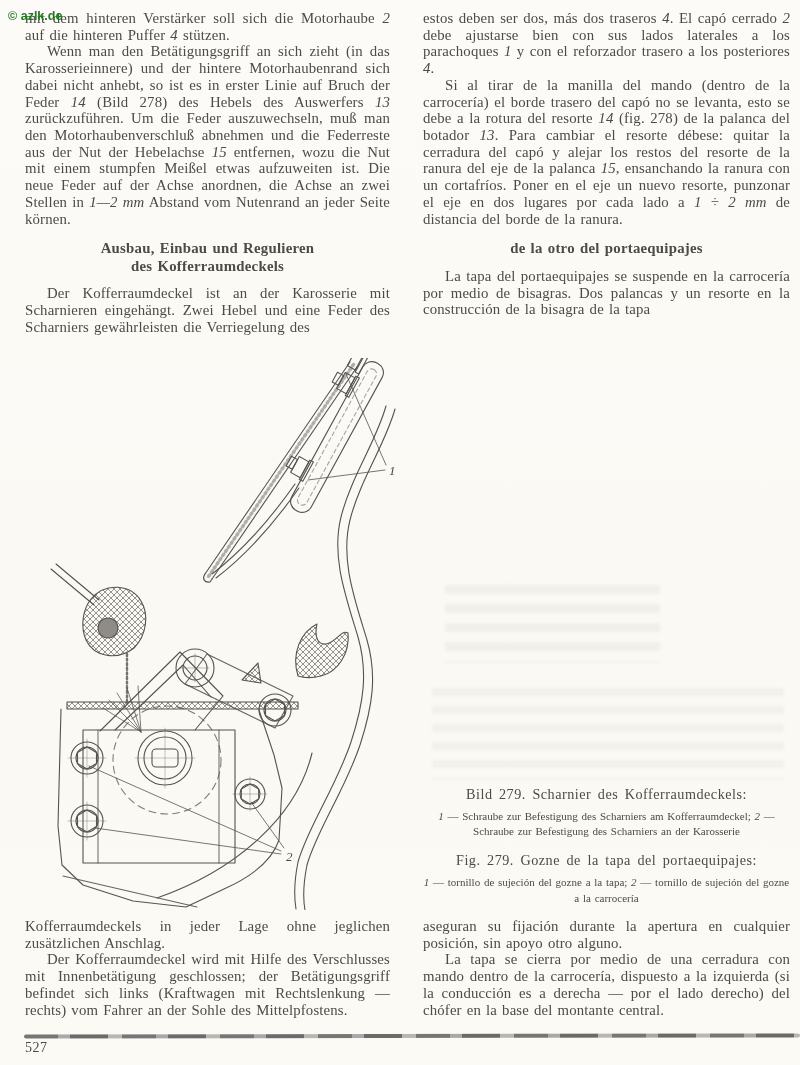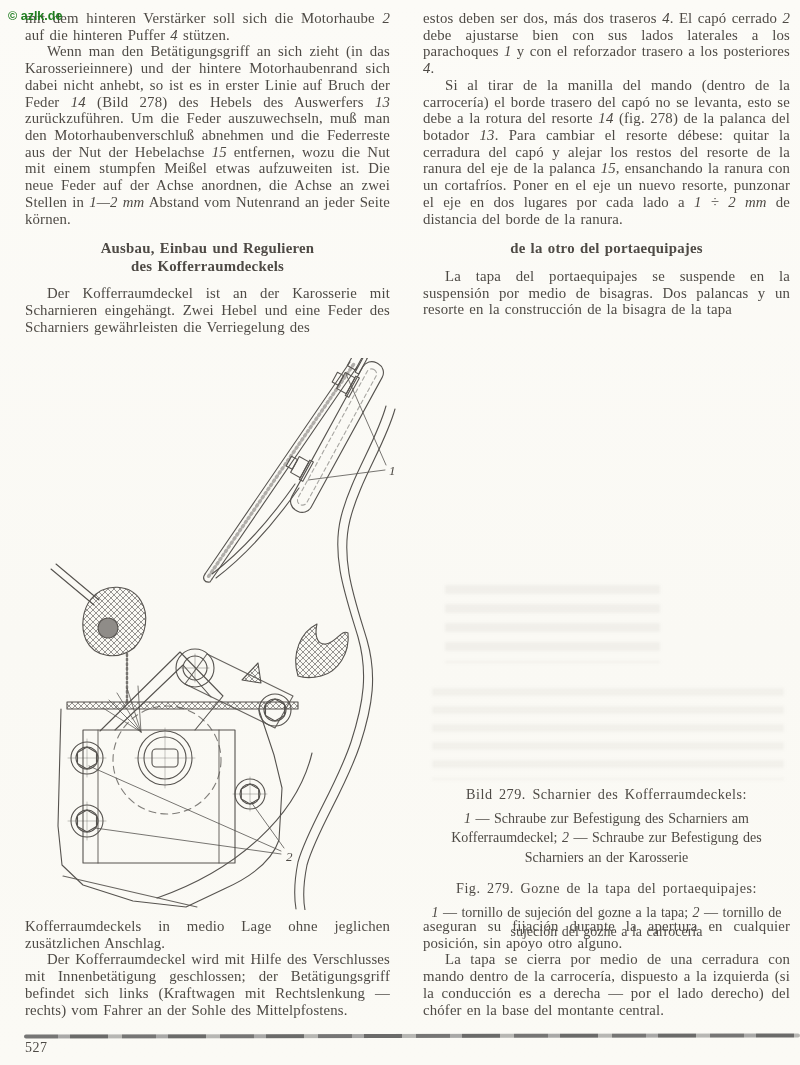--- a/index.html
+++ b/index.html
@@ -10,21 +10,21 @@
     color:#4e4a45;overflow:hidden;
   }
   .col{position:absolute;text-align:justify;font-size:14.8px;line-height:1.13;
        word-spacing:1.2px;letter-spacing:.15px;}
   .col p{margin:0;}
   .col p.indent{text-indent:22px;}
   .heading{font-weight:bold;text-align:center;margin:13px 0 10px;line-height:1.18;
            font-size:14.8px;letter-spacing:.25px;}
   .capblock{position:absolute;text-align:center;}
   .cap-title{font-size:14.2px;letter-spacing:.5px;word-spacing:2.5px;margin:0 0 6px;}
-  .cap-sub{font-size:14px;line-height:1.38;word-spacing:1px;margin:0;}
+  .cap-sub{font-size:11px;line-height:1.38;word-spacing:1px;margin:0;}
   .cap-gap{height:13px;}
   .pagenum{position:absolute;left:25px;top:1040px;font-size:14px;letter-spacing:.5px;}
   .watermark{position:absolute;left:8px;top:9px;z-index:5;
     font-family:"Liberation Sans","DejaVu Sans",sans-serif;
     font-weight:bold;font-size:12.5px;}
   .streak{position:absolute;left:24px;top:1034px;width:776px;height:4px;border-radius:2px;
     background:repeating-linear-gradient(90deg,#4a4a4a 0 34px,#8d8d8d 34px 46px,#3b3b3b 46px 84px,#a0a09d 84px 98px);
     opacity:.75;transform:rotate(-.08deg);}
   .ghost{position:absolute;filter:blur(1.6px);pointer-events:none;}
   .ghost1{left:445px;top:585px;width:215px;height:78px;
@@ -49,21 +49,21 @@
     </div>
     <p class="indent">Der Kofferraumdeckel ist an der Karosserie mit Scharnieren eingehängt. Zwei Hebel und eine Feder des Scharniers gewährleisten die Verriegelung des</p>
   </div>
 
   <div class="col" style="left:423px;top:10px;width:367px;">
     <p>estos deben ser dos, más dos traseros <i>4</i>. El capó cerrado <i>2</i> debe ajustarse bien con sus lados laterales a los parachoques <i>1</i> y con el reforzador trasero a los posteriores <i>4</i>.</p>
     <p class="indent">Si al tirar de la manilla del mando (dentro de la carrocería) el borde trasero del capó no se levanta, esto se debe a la rotura del resorte <i>14</i> (fig. 278) de la palanca del botador <i>13</i>. Para cambiar el resorte débese: quitar la cerradura del capó y alejar los restos del resorte de la ranura del eje de la palanca <i>15</i>, ensanchando la ranura con un cortafríos. Poner en el eje un nuevo resorte, punzonar el eje en dos lugares por cada lado a <i>1 ÷ 2 mm</i> de distancia del borde de la ranura.</p>
     <div class="heading">
       <div>de la otro del portaequipajes</div>
     </div>
-    <p class="indent">La tapa del portaequipajes se suspende en la suspensión por medio de bisagras. Dos palancas y un resorte en la construcción de la bisagra de la tapa</p>
+    <p class="indent">La tapa del portaequipajes se suspende en la carrocería por medio de bisagras. Dos palancas y un resorte en la construcción de la bisagra de la tapa</p>
   </div>
 
   <div class="ghost ghost1"></div>
   <div class="ghost ghost2"></div>
 
   <div class="figwrap">
   <svg viewBox="0 0 380 552" width="380" height="552" xmlns="http://www.w3.org/2000/svg">
     <defs>
       <pattern id="xh" width="6" height="6" patternUnits="userSpaceOnUse">
         <path d="M0,6 L6,0 M0,0 L6,6" stroke="#6b6865" stroke-width="0.7" fill="none"></path>
@@ -164,21 +164,21 @@
 
   <div class="capblock" style="left:423px;top:786px;width:367px;">
     <p class="cap-title">Bild 279. Scharnier des Kofferraumdeckels:</p>
     <p class="cap-sub"><i>1</i> — Schraube zur Befestigung des Scharniers am Kofferraumdeckel; <i>2</i> — Schraube zur Befestigung des Scharniers an der Karosserie</p>
     <div class="cap-gap"></div>
     <p class="cap-title">Fig. 279. Gozne de la tapa del portaequipajes:</p>
     <p class="cap-sub"><i>1</i> — tornillo de sujeción del gozne a la tapa; <i>2</i> — tornillo de sujeción del gozne a la carrocería</p>
   </div>
 
   <div class="col" style="left:25px;top:918px;width:365px;">
-    <p>Kofferraumdeckels in medio Lage ohne jeglichen zusätzlichen Anschlag.</p>
+    <p>Kofferraumdeckels in jeder Lage ohne jeglichen zusätzlichen Anschlag.</p>
     <p class="indent">Der Kofferraumdeckel wird mit Hilfe des Verschlusses mit Innenbetätigung geschlossen; der Betätigungsgriff befindet sich links (Kraftwagen mit Rechtslenkung — rechts) vom Fahrer an der Sohle des Mittelpfostens.</p>
   </div>
 
   <div class="col" style="left:423px;top:918px;width:367px;">
     <p>aseguran su fijación durante la apertura en cualquier posición, sin apoyo otro alguno.</p>
     <p class="indent">La tapa se cierra por medio de una cerradura con mando dentro de la carrocería, dispuesto a la izquierda (si la conducción es a derecha — por el lado derecho) del chófer en la base del montante central.</p>
   </div>
 
   <div class="streak"></div>
   <div class="pagenum">527</div>

